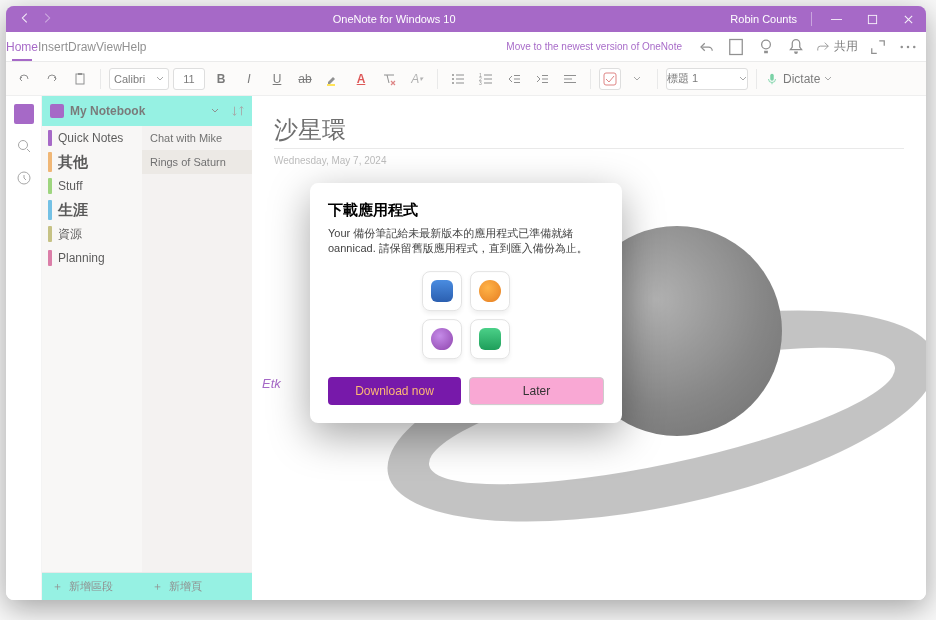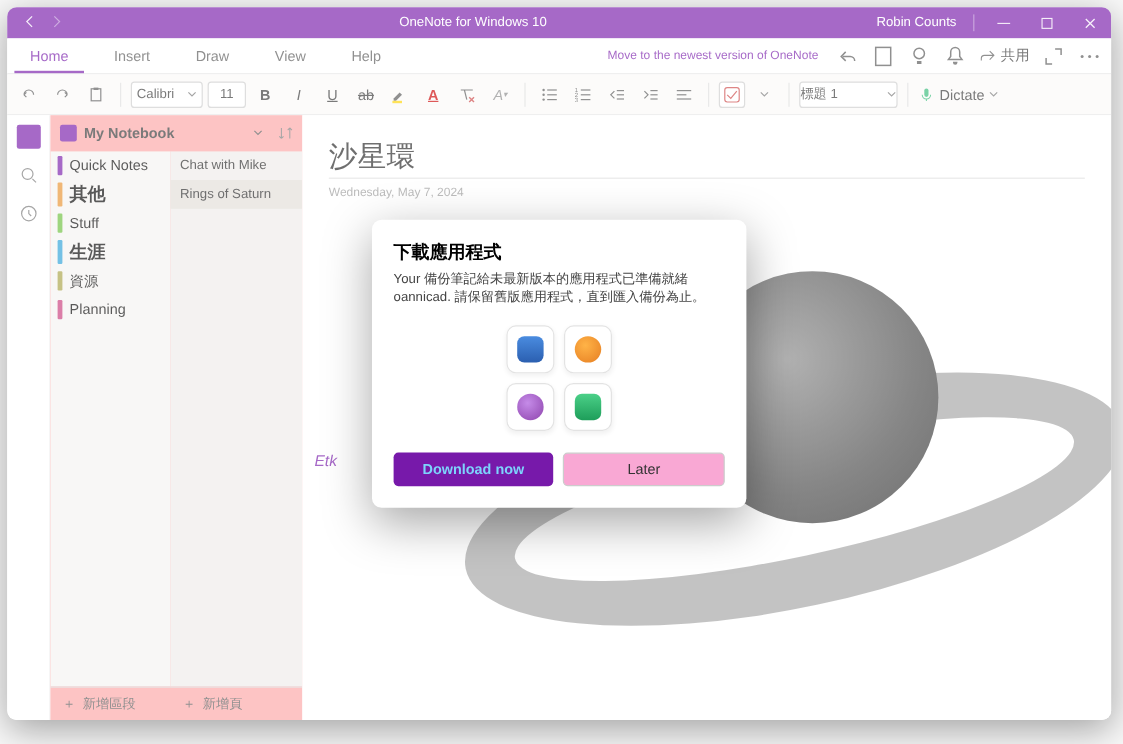--- a/index.html
+++ b/index.html
@@ -13,21 +13,21 @@
 .titlebar .nav { display: flex; gap: 8px; padding: 0 12px; }
 .titlebar .nav svg { width: 14px; height: 14px; opacity: .9; }
 .titlebar .title { flex: 1; text-align: center; }
 .titlebar .user { padding: 0 8px; font-size: 11px; }
 .titlebar .divider { width: 1px; height: 14px; background: rgba(255,255,255,.4); margin: 0 6px; }
 .titlebar .winbtns { display: flex; }
 .titlebar .winbtn { width: 36px; height: 26px; display:flex; align-items:center; justify-content:center; opacity:.9; }
 .titlebar .winbtn svg { width: 11px; height: 11px; }
 
 .menubar { height: 30px; display: flex; align-items: center; font-size: 12px; background: #fff; border-bottom: 1px solid #e0e0e0; }
-.menubar .tab { padding: 0 19px; height: 100%; display:flex; align-items:center; color: #555; }
+.menubar .tab { padding: 0 0; height: 100%; display:flex; align-items:center; color: #555; }
 .menubar .tab.active { color: #7719aa; position: relative; }
 .menubar .tab.active::after { content:''; position:absolute; left:6px; right:6px; bottom:0; height:2px; background:#7719aa; }
 .menubar .right { margin-left: auto; display:flex; align-items:center; gap:10px; padding-right:8px; color:#555; }
 .menubar .move-text { color: #7719aa; font-size: 10px; padding-right: 4px; }
 .menubar .iconbtn { width: 20px; height: 20px; display:flex; align-items:center; justify-content:center; color:#555; }
 .menubar .share { color:#333; font-size: 12px; cursor:pointer; display:flex; align-items:center; gap:4px; }
 
 .toolbar { height: 34px; display:flex; align-items:center; gap:4px; padding: 0 6px; border-bottom:1px solid #e6e6e6; background:#faf9f8; font-size:12px; color:#333; }
 .toolbar .tbtn { width: 24px; height:24px; display:flex; align-items:center; justify-content:center; border-radius:3px; }
 .toolbar .sep { width:1px; height:20px; background:#ddd; margin:0 4px; }
@@ -36,21 +36,21 @@
 .toolbar .checkb { width: 22px; height:22px; border:1px solid #ccc; border-radius:3px; display:flex; align-items:center; justify-content:center; background:#fff; }
 .toolbar .heading { width: 82px; height:22px; border:1px solid #ccc; font-size:11px; display:flex; align-items:center; justify-content:space-between; padding:0 0; background:#fff; border-radius:3px; }
 .toolbar .dictate { display:flex; align-items:center; gap:4px; }
 
 .body { display:flex; height: calc(100% - 90px); }
 
 .leftrail { width: 36px; background:#fff; border-right:1px solid #eee; display:flex; flex-direction:column; align-items:center; gap:12px; padding-top:8px; }
 .leftrail .rbtn { width:20px; height:20px; display:flex; align-items:center; justify-content:center; }
 .leftrail .note-icon { width:20px; height:20px; background:#7719aa; border-radius:2px; }
 
-.notebooks { width: 210px; background:#fca5a5; display:flex; flex-direction:column; }
+.notebooks { width: 210px; background:#5eead4; display:flex; flex-direction:column; }
 .nbhead { height: 30px; display:flex; align-items:center; gap:6px; padding:0 8px; font-size:12px; color:#333; }
 .nbhead .nbicon { width:14px; height:14px; background:#7719aa; border-radius:2px; }
 .nbhead .chev { margin-left:auto; }
 .sort { width:20px; margin-left:auto; margin-right:4px; display:flex; align-items:center; justify-content:center; }
 
 .cols { display:flex; flex:1; overflow:hidden; }
 .sections { width: 100px; background:#f5f3f1; display:flex; flex-direction:column; font-size:12px;text-align:right; }
 .sec { display:flex; align-items:center; gap:6px; padding:4px 6px; height:24px; }
 .sec .bar { width:4px; height:16px; border-radius:1px; }
 .sec.sel { font-weight:600; font-size:15px; }
@@ -70,21 +70,21 @@
 
 
 .modal { position:absolute; left:50%; top:50%; transform:translate(-50%,-50%); width: 312px; background:#fff; border-radius: 8px; box-shadow: 0 12px 40px rgba(0,0,0,.35); z-index: 20; padding: 18px; }
 .modal h3 { font-size: 15px; font-weight:600; margin-bottom: 6px; }
 .modal p { font-size: 11px; color:#444; line-height:1.4; margin-bottom: 14px; }
 .apps { display:grid; grid-template-columns: 40px 40px; grid-template-rows: 40px 40px; gap: 8px; justify-content:center; margin-bottom:18px; }
 .app { width:40px; height:40px; border-radius:8px; border:1px solid #e3e3e3; display:flex; align-items:center; justify-content:center; box-shadow: 0 2px 4px rgba(0,0,0,.06); }
 .app .blob { width:22px; height:22px; border-radius:6px; }
 .modal .btns { display:flex; gap:8px; }
 .modal .btn { flex:1; height:28px; border-radius:4px; font-size:12px; display:flex; align-items:center; justify-content:center; cursor:pointer; }
-.btn.primary { background:#7719aa; color:#7dd3fc;font-weight:bold; }
+.btn.primary { background:#7719aa; color:#fdba74; }
 .btn.secondary { background:#f9a8d4; border:1px solid #ccc; color:#333; }
 
 svg { fill: currentColor; }
 </style>
 </head>
 <body>
 
 <div class="window">
 
   <div class="titlebar">

